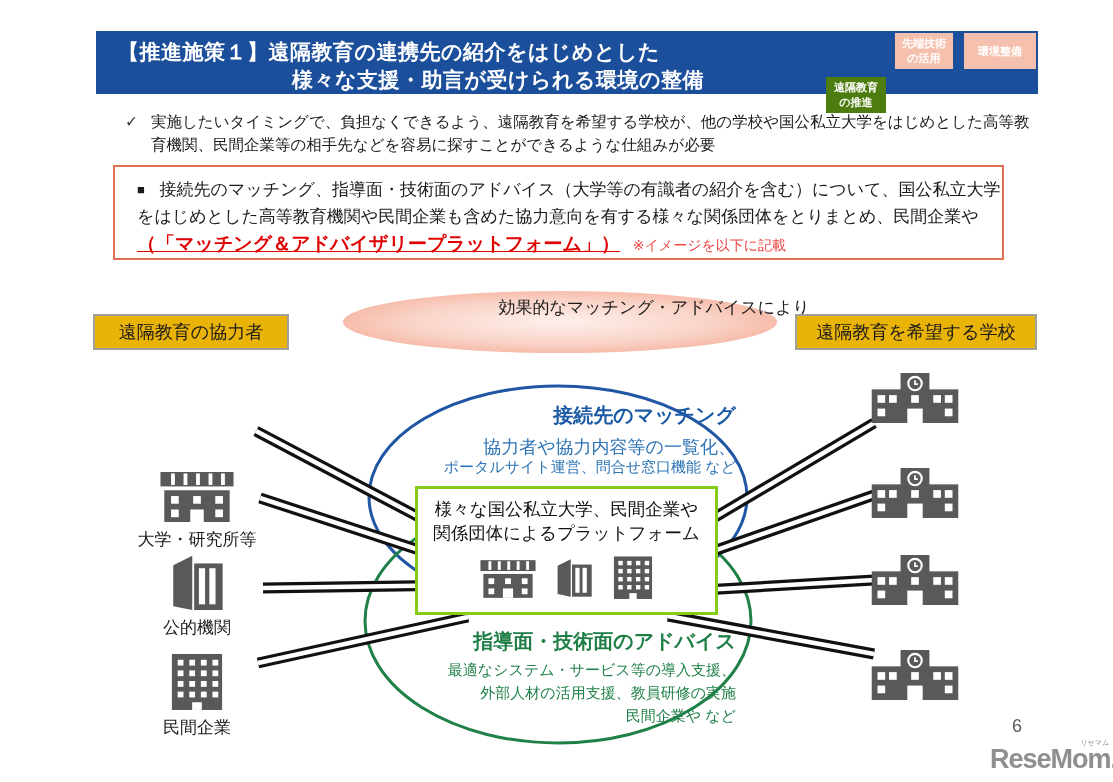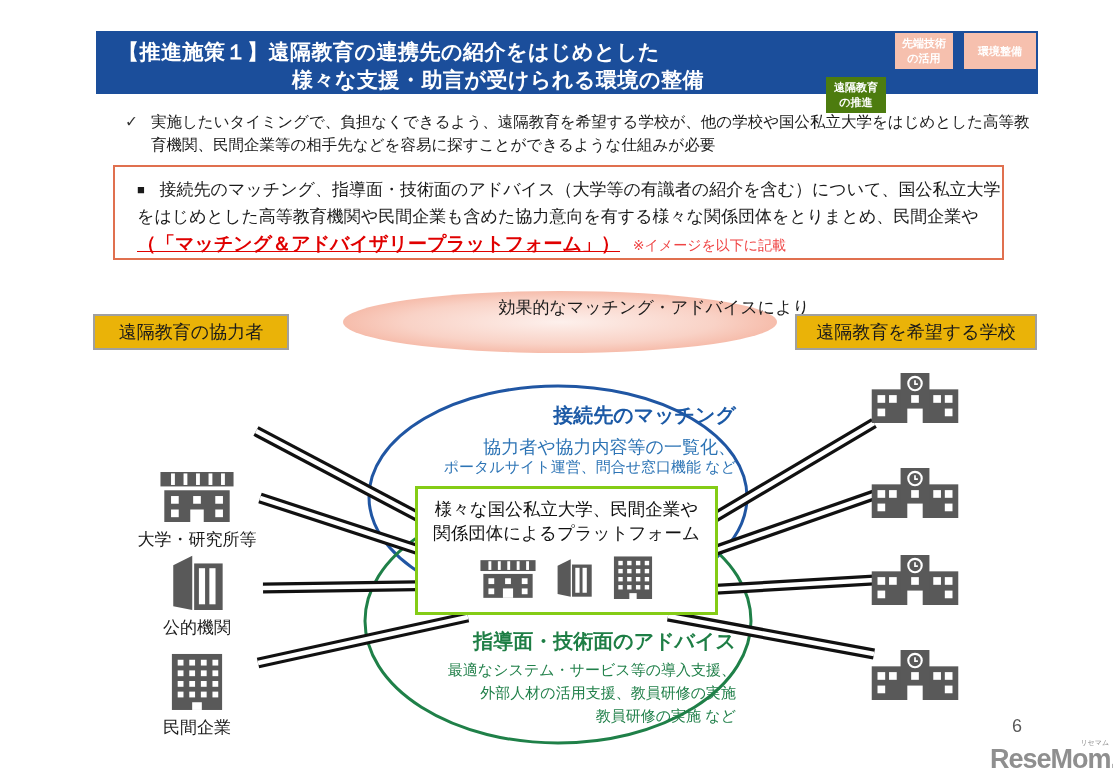--- a/index.html
+++ b/index.html
@@ -158,21 +158,21 @@
   <div class="abs side-label left">遠隔教育の協力者</div>
   <div class="abs ctr matching-title">接続先のマッチング</div>
 
   <div class="abs side-label right">遠隔教育を希望する学校</div>
   <div class="abs ctr matching-d1">協力者や協力内容等の一覧化、</div>
   <div class="abs ctr matching-d2">ポータルサイト運営、問合せ窓口機能 など</div>
 
   <div class="abs ctr advice-title">指導面・技術面のアドバイス</div>
   <div class="abs ctr advice-d1">最適なシステム・サービス等の導入支援、</div>
   <div class="abs ctr advice-d2">外部人材の活用支援、教員研修の実施</div>
-  <div class="abs ctr advice-d3">教員研修の実施 など</div>
+  <div class="abs ctr advice-d3">民間企業や など</div>
 
   <div class="abs platform-box">
     <div class="pl">様々な国公私立大学、民間企業や</div>
     <div class="pl">関係団体によるプラットフォーム</div>
     <div class="icons-row">
       <svg width="58" height="40" viewBox="0 0 80 52">
         <rect x="2" y="0" width="76" height="15" fill="#595959"></rect>
         <rect x="13" y="1.5" width="4" height="12" fill="#fff"></rect>
           <rect x="26" y="1.5" width="4" height="12" fill="#fff"></rect>
         <rect x="39" y="1.5" width="4" height="12" fill="#fff"></rect>

